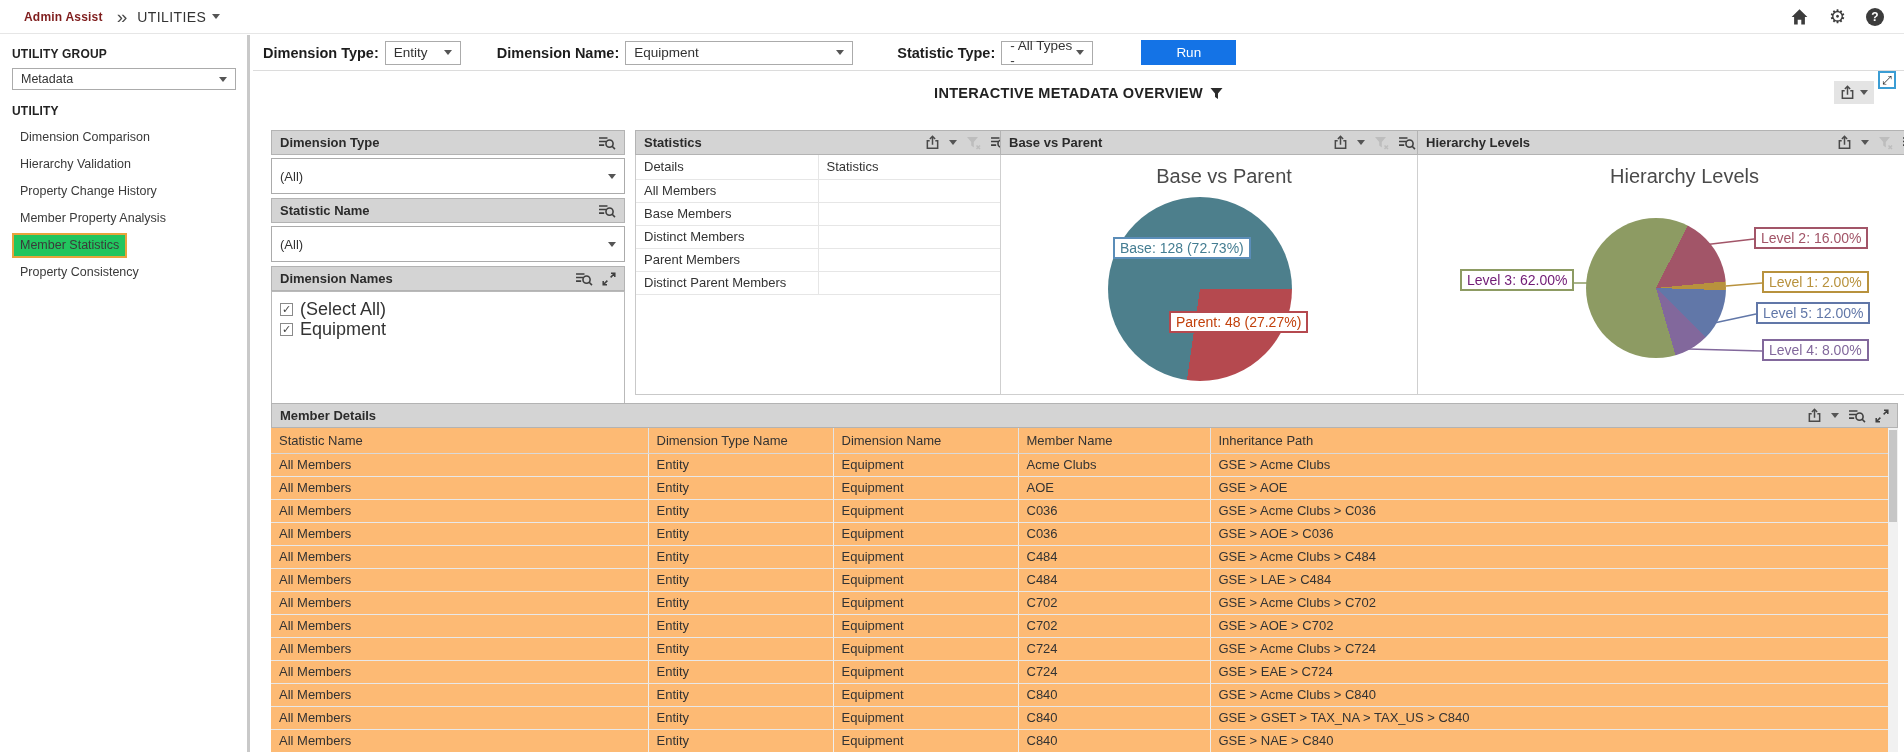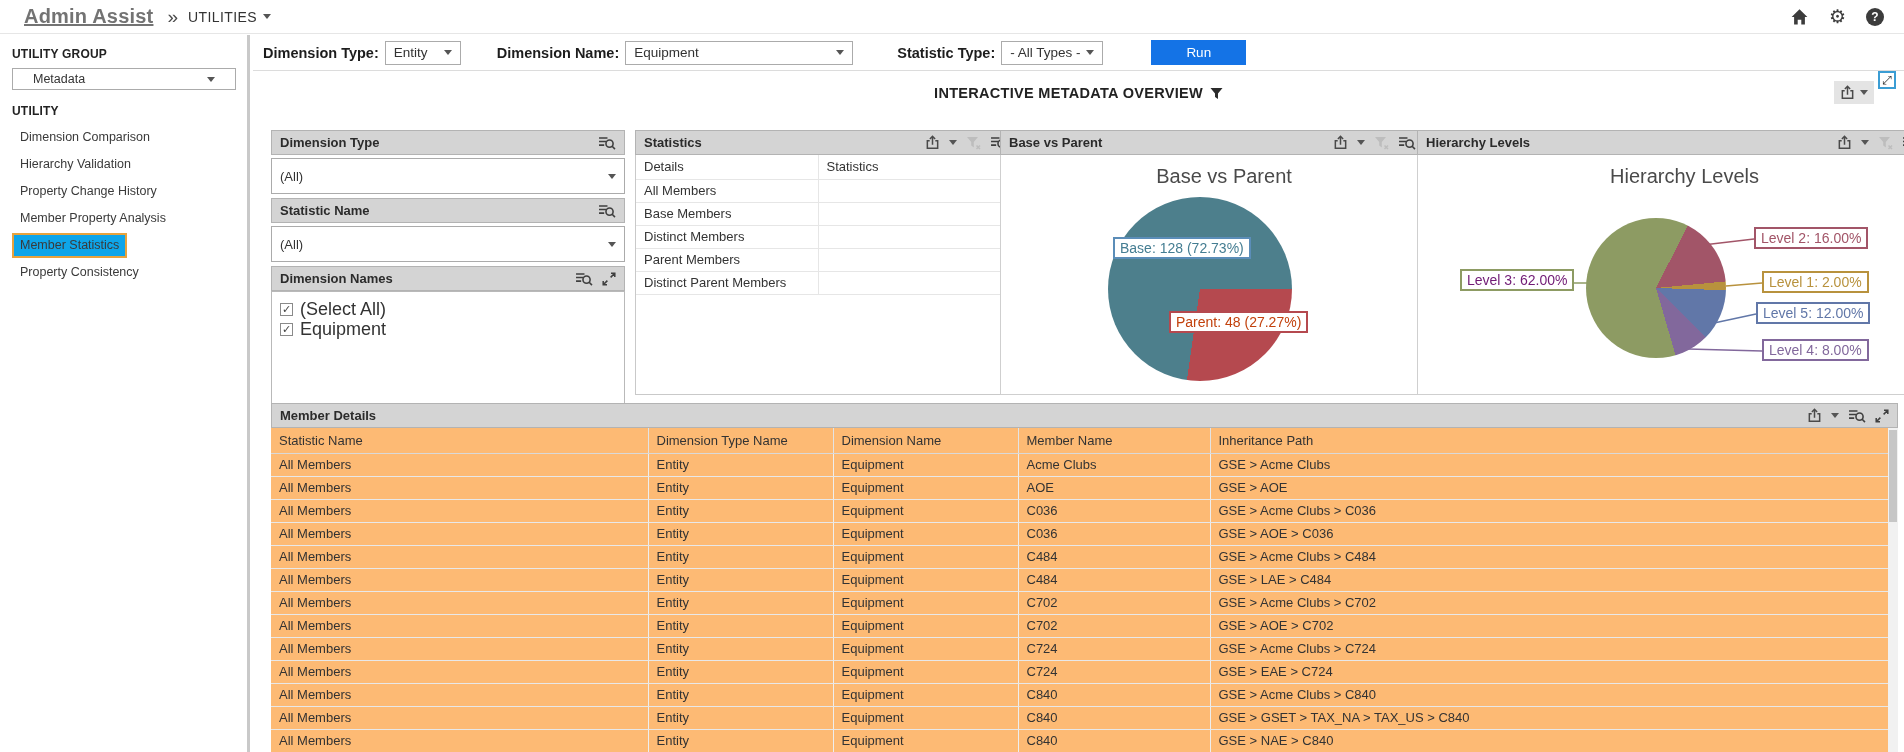--- a/index.html
+++ b/index.html
@@ -3,41 +3,41 @@
 <meta charset="utf-8">
 <style>
   * { margin:0; padding:0; box-sizing:border-box; }
   html,body { width:1904px; height:752px; overflow:hidden; background:#fff;
               font-family:"Liberation Sans", sans-serif; color:#333; }
   #app { position:relative; width:1904px; height:752px; background:#fff; }
 
   
   .topbar { position:absolute; left:0; top:0; width:1904px; height:34px;
             display:flex; align-items:center; padding-left:24px; border-bottom:1px solid #e6e6e6; background:#fff; }
-  .brand { font-size:20px; font-weight:bold; color:#737373; letter-spacing:.2px;text-decoration:underline; }
+  .brand { font-size:12px; font-weight:bold; color:#7f1d1d; letter-spacing:.2px; }
   .bc-sep { font-size:19px; color:#4a4a4a; margin:0 10px 0 14px; }
   .bc-nav { font-size:14px; color:#333; letter-spacing:.4px; display:flex; align-items:center; gap:6px; cursor:pointer; }
   .caret { width:0; height:0; border-left:4px solid transparent; border-right:4px solid transparent;
            border-top:5px solid #555; display:inline-block; }
   .top-icons { margin-left:auto; display:flex; align-items:center; gap:20px; padding-right:20px; }
   .gear-glyph { font-size:19px; color:#3c3c3c; line-height:1; }
   .help-circle { width:18px; height:18px; border-radius:50%; background:#3c3c3c; color:#fff;
                  font-size:12px; font-weight:bold; display:flex; align-items:center; justify-content:center; }
 
   
   .sidebar { position:absolute; left:0; top:35px; width:250px; height:717px;
              border-right:3px solid #c9c9c9; background:#fff; padding:8px 12px; }
   .side-h { font-size:12px; font-weight:bold; color:#222; letter-spacing:.2px; margin:4px 0 7px; }
   .side-select { width:224px; height:22px; border:1px solid #ababab; background:#fff;
-                 display:flex; align-items:center; padding:0 20px; font-size:12.5px; color:#333; cursor:pointer; }
+                 display:flex; align-items:center; padding:0 8px; font-size:12.5px; color:#333; cursor:pointer; }
   .side-select .caret { margin-left:auto; }
   .side-items { margin-top:2px; }
   .side-item { font-size:12.5px; color:#3a3a3a; line-height:15px; padding:3px 6px; margin:0 0 2px;
                display:block; width:max-content; cursor:pointer; border:2px solid transparent; }
-  .side-item.selected { background:#0ea5e9; border:2px solid #e8a33d; }
+  .side-item.selected { background:#22c55e; border:2px solid #e8a33d; }
 
   
   .toolbar { position:absolute; left:253px; top:35px; width:1651px; height:36px; background:#fff;
              border-bottom:1px solid #dcdcdc; display:flex; align-items:center; padding-left:10px; }
   .tb-label { font-size:14.5px; font-weight:bold; color:#1d1d1d; margin-right:6px; }
   .tb-select { height:24px; border:1px solid #ababab; background:#fff; display:flex; align-items:center;
                padding:0 8px; font-size:13.5px; color:#333; cursor:pointer; }
   .tb-select .caret { margin-left:auto; }
   .gap36 { width:36px; } .gap44 { width:44px; }
   .run-btn { width:95px; height:25px; background:#1473e6; color:#fff; border:none; font-size:13.5px;
@@ -152,21 +152,21 @@
       <span class="caret"></span>
     </div>
     <span class="gap36"></span>
     <span class="tb-label">Dimension Name:</span>
     <div class="tb-select" style="width:228px;">
       <span>Equipment</span>
       <span class="caret"></span>
     </div>
     <span class="gap44"></span>
     <span class="tb-label">Statistic Type:</span>
-    <div class="tb-select" style="width:102px;">
+    <div class="tb-select" style="width:92px;">
       <span>- All Types -</span>
       <span class="caret"></span>
     </div>
     <button class="run-btn">Run</button>
   </div>
 
   <div class="ov-title-row">
     <span class="ov-title">
       <span>INTERACTIVE METADATA OVERVIEW</span>
       <span class="icon">

